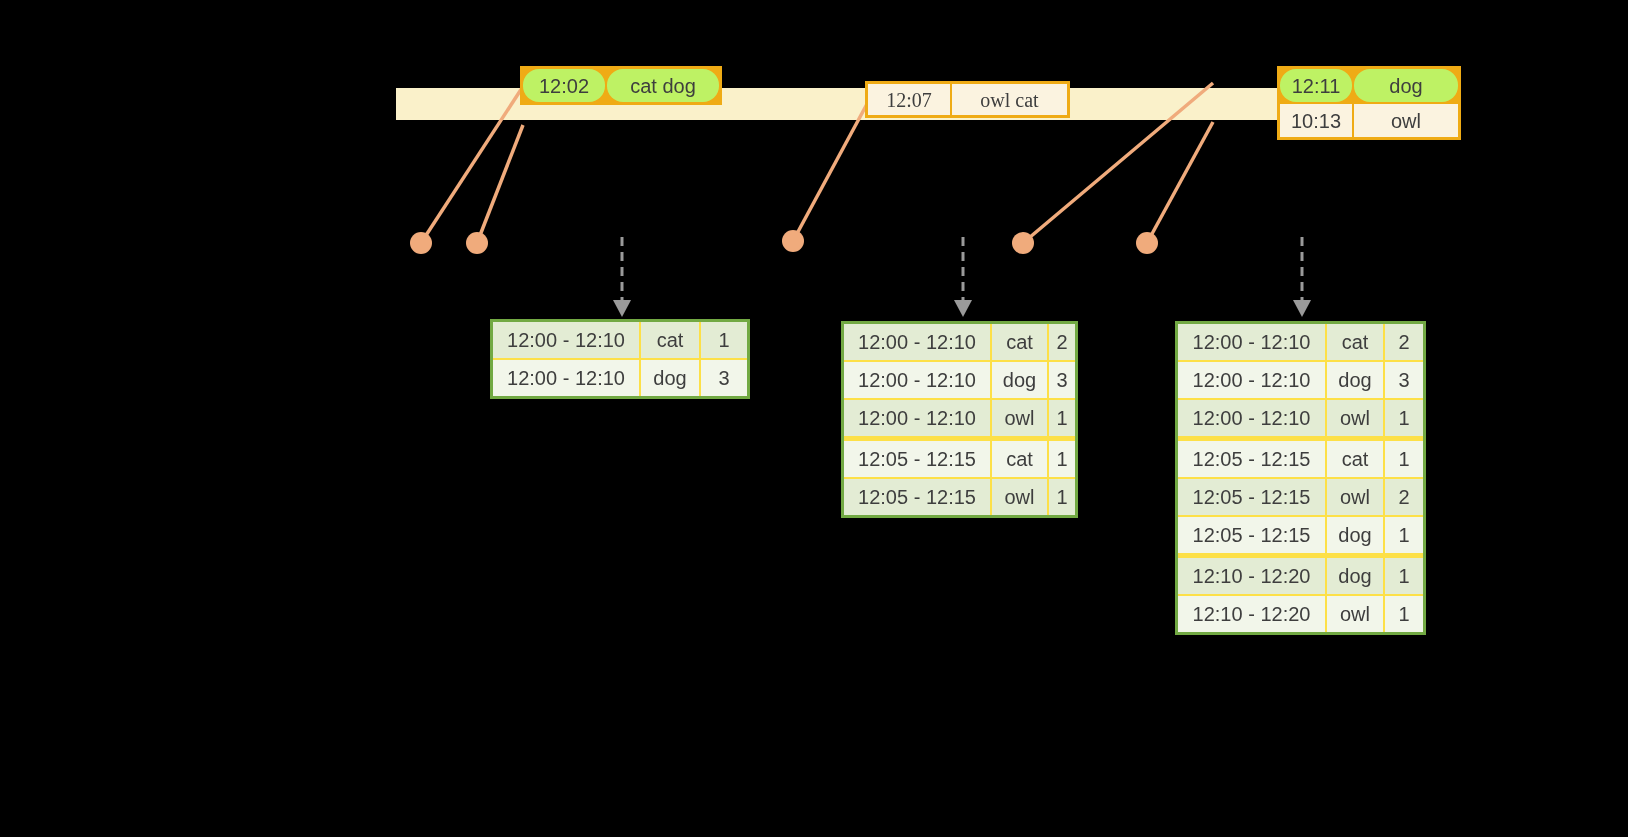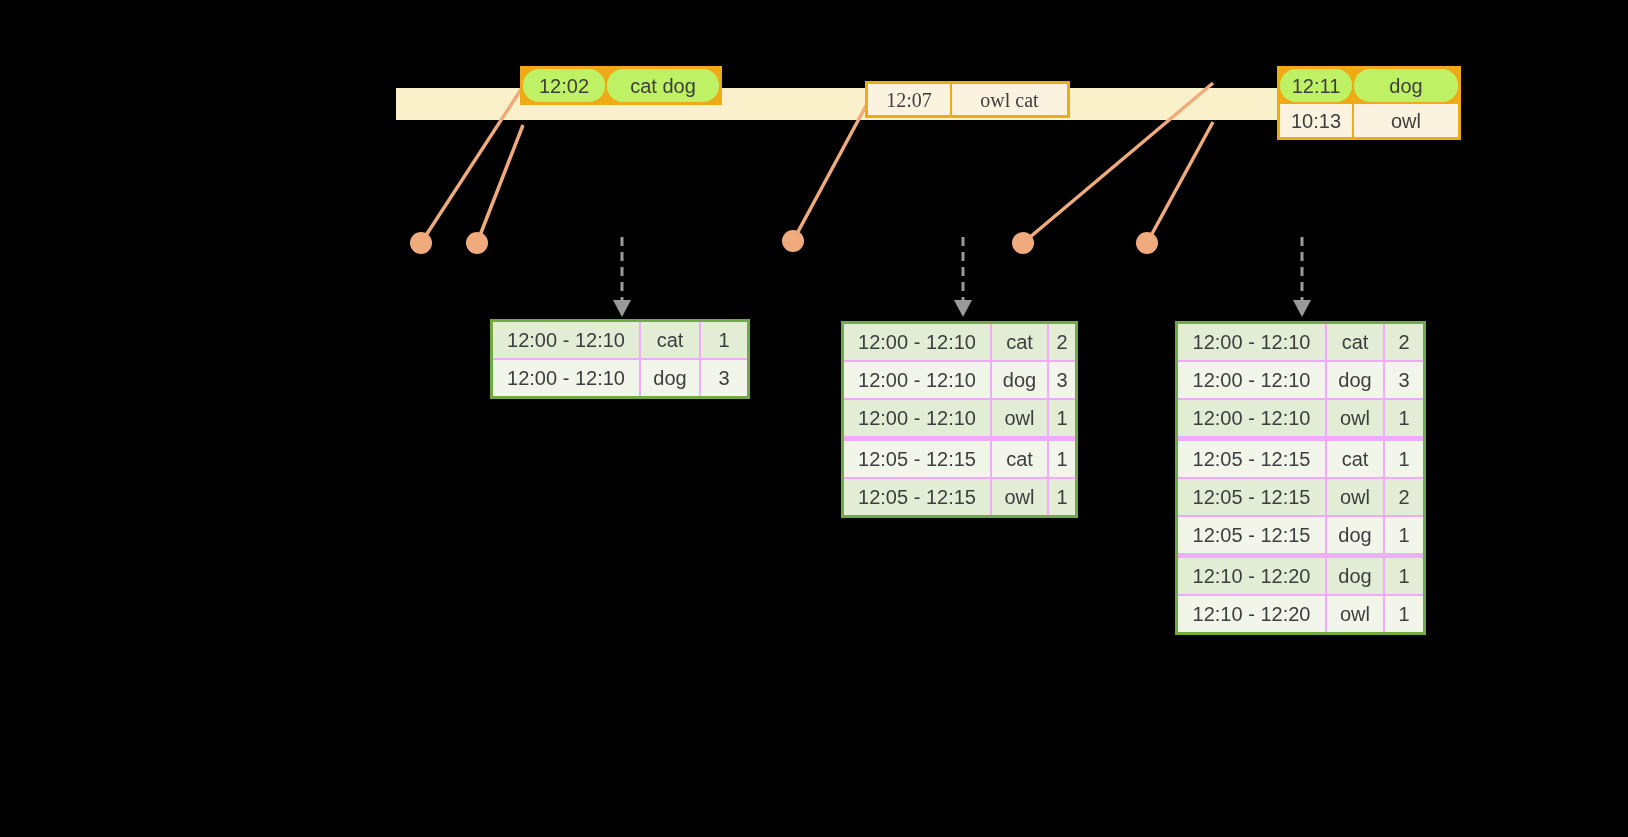--- a/index.html
+++ b/index.html
@@ -19,21 +19,21 @@
     height:var(--rh);display:flex;align-items:center;justify-content:center;
     font-size:20px;color:#3e3e3e;line-height:1;white-space:nowrap;
   }
 
   
   .et{background:#efab15;border-color:#efab15;}
   .tone-peach{background:#bef264;border-radius:16px;}
   .tone-cream{background:#fbf3e0;}
 
   
-  .rt{background:#f0abfc;border-color:#72a943;}
+  .rt{background:#fde047;border-color:#72a943;}
   .tone-gdark{background:#e3ecd4;}
   .tone-glight{background:#f2f6ea;}
   .group-gap{margin-top:3px;} 
 </style>
 </head>
 <body>
 
 <div class="stage">
 
   <svg width="1628" height="837" viewBox="0 0 1628 837">

